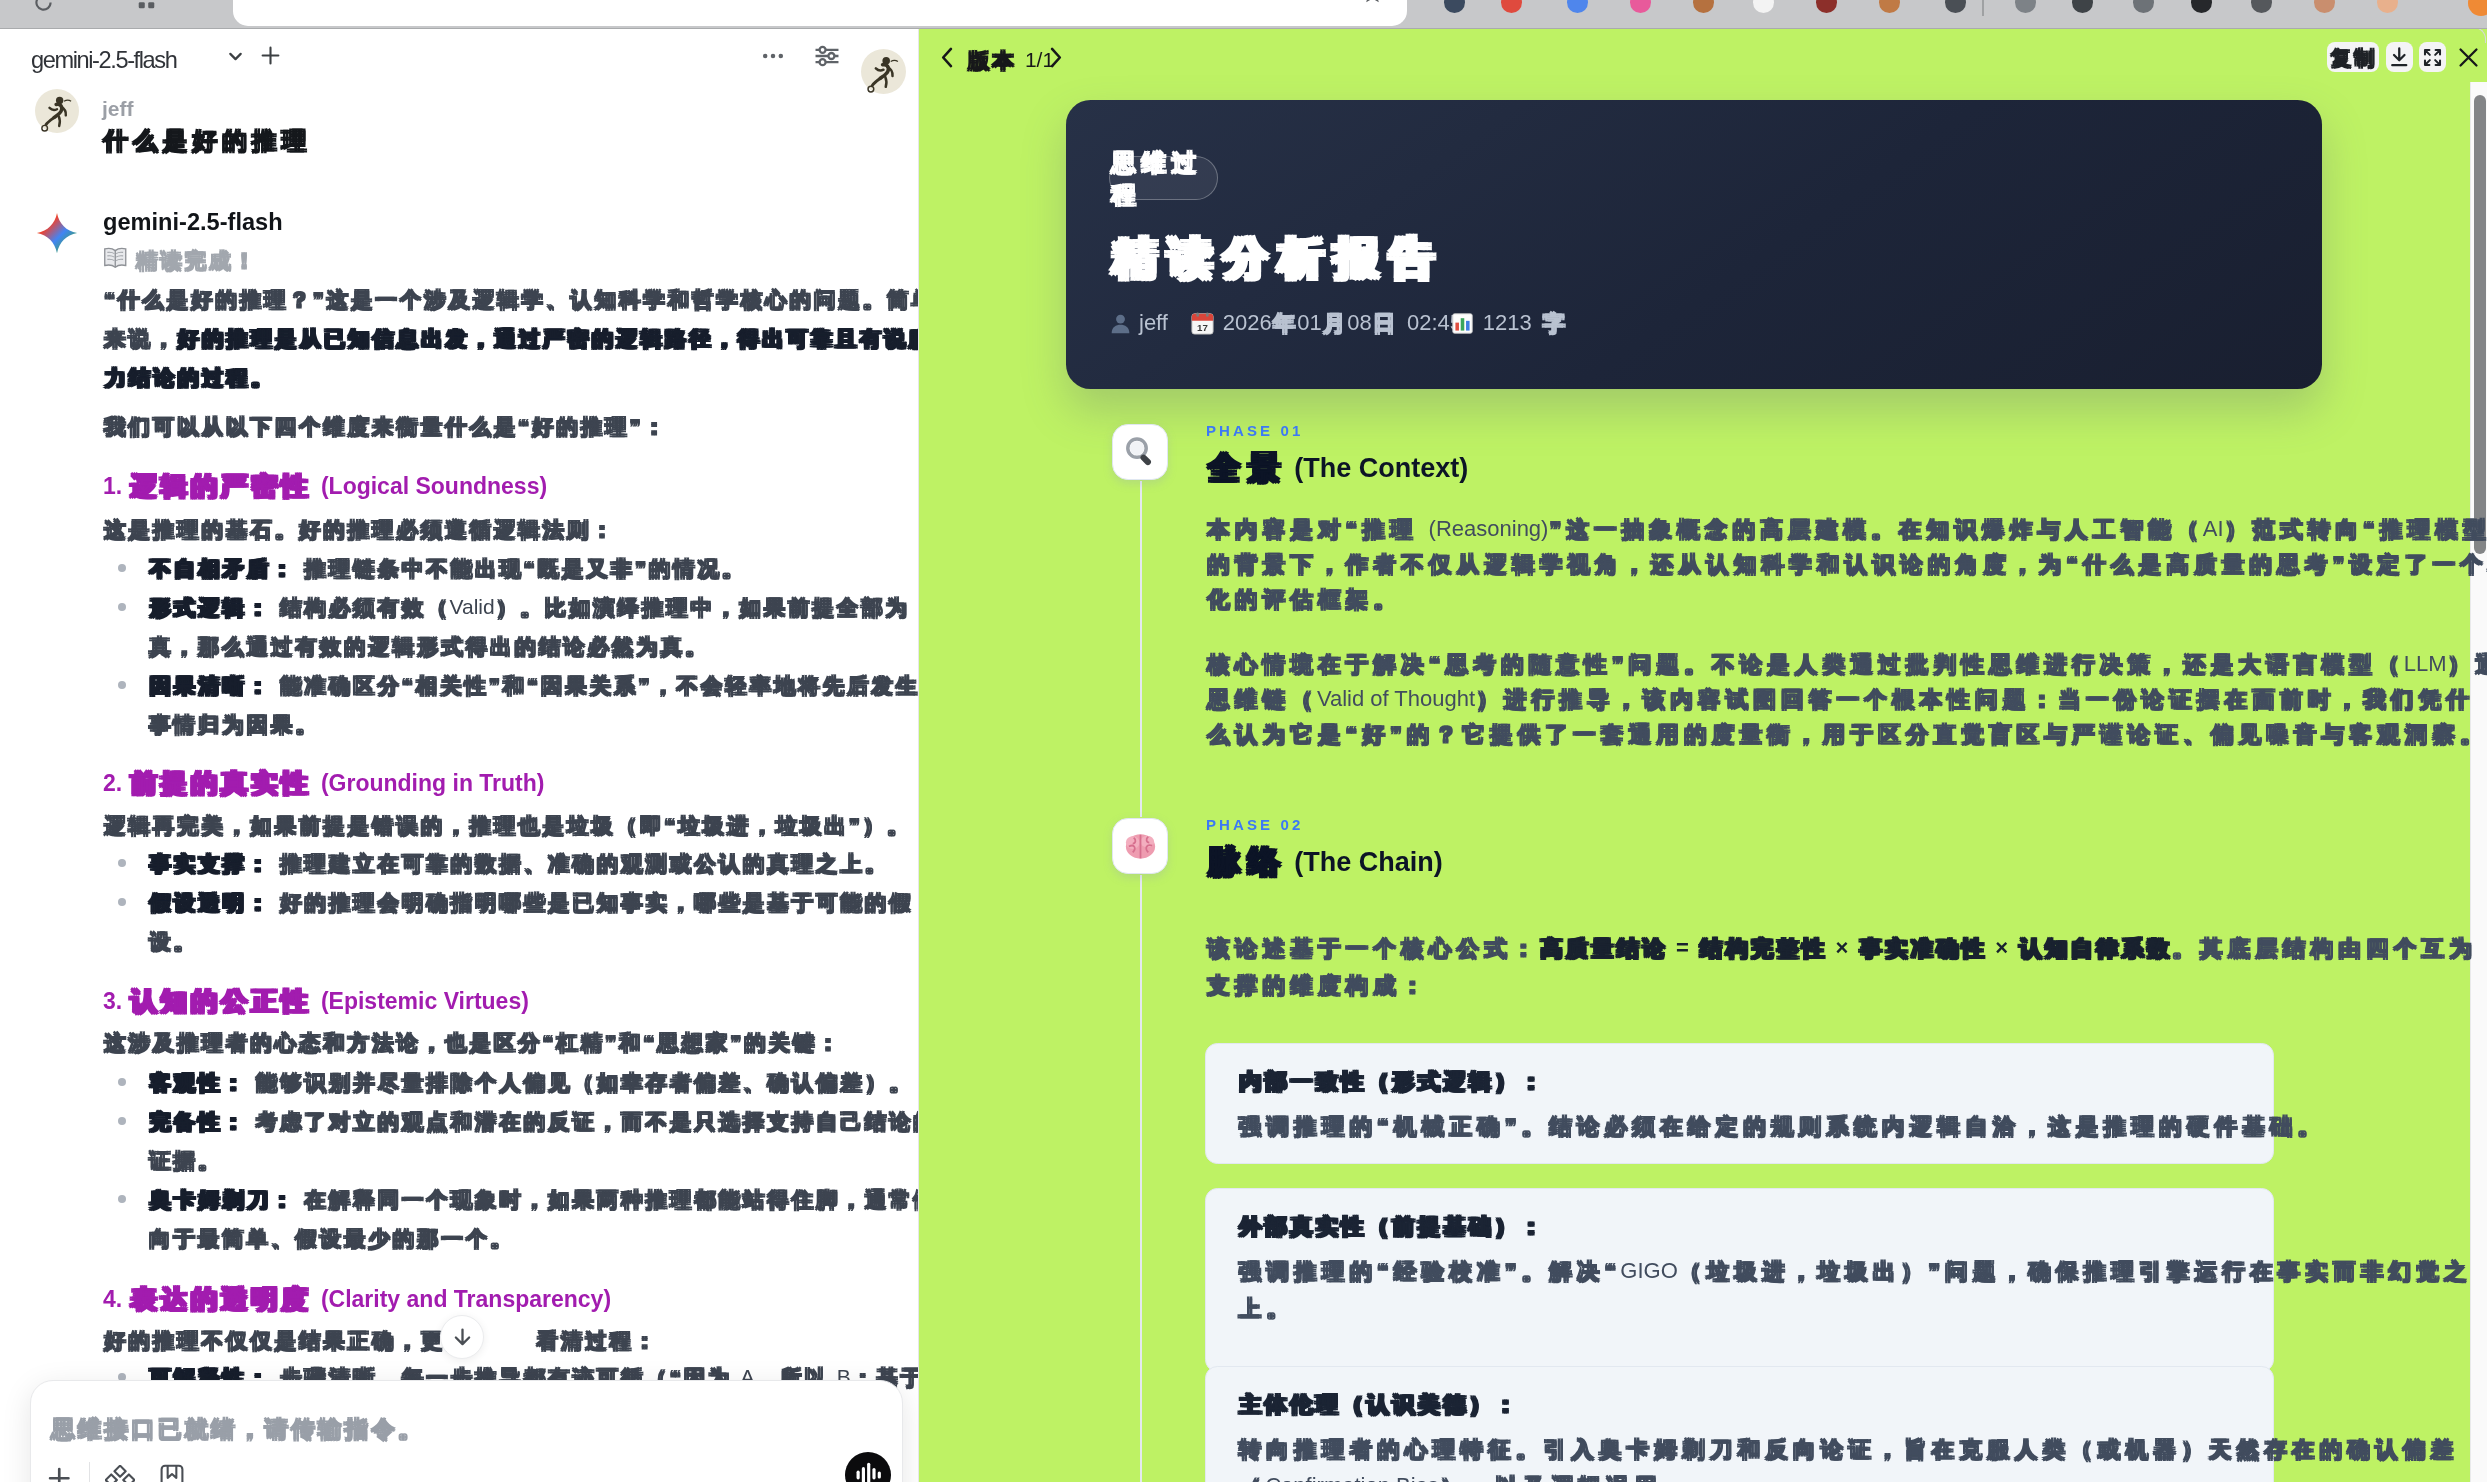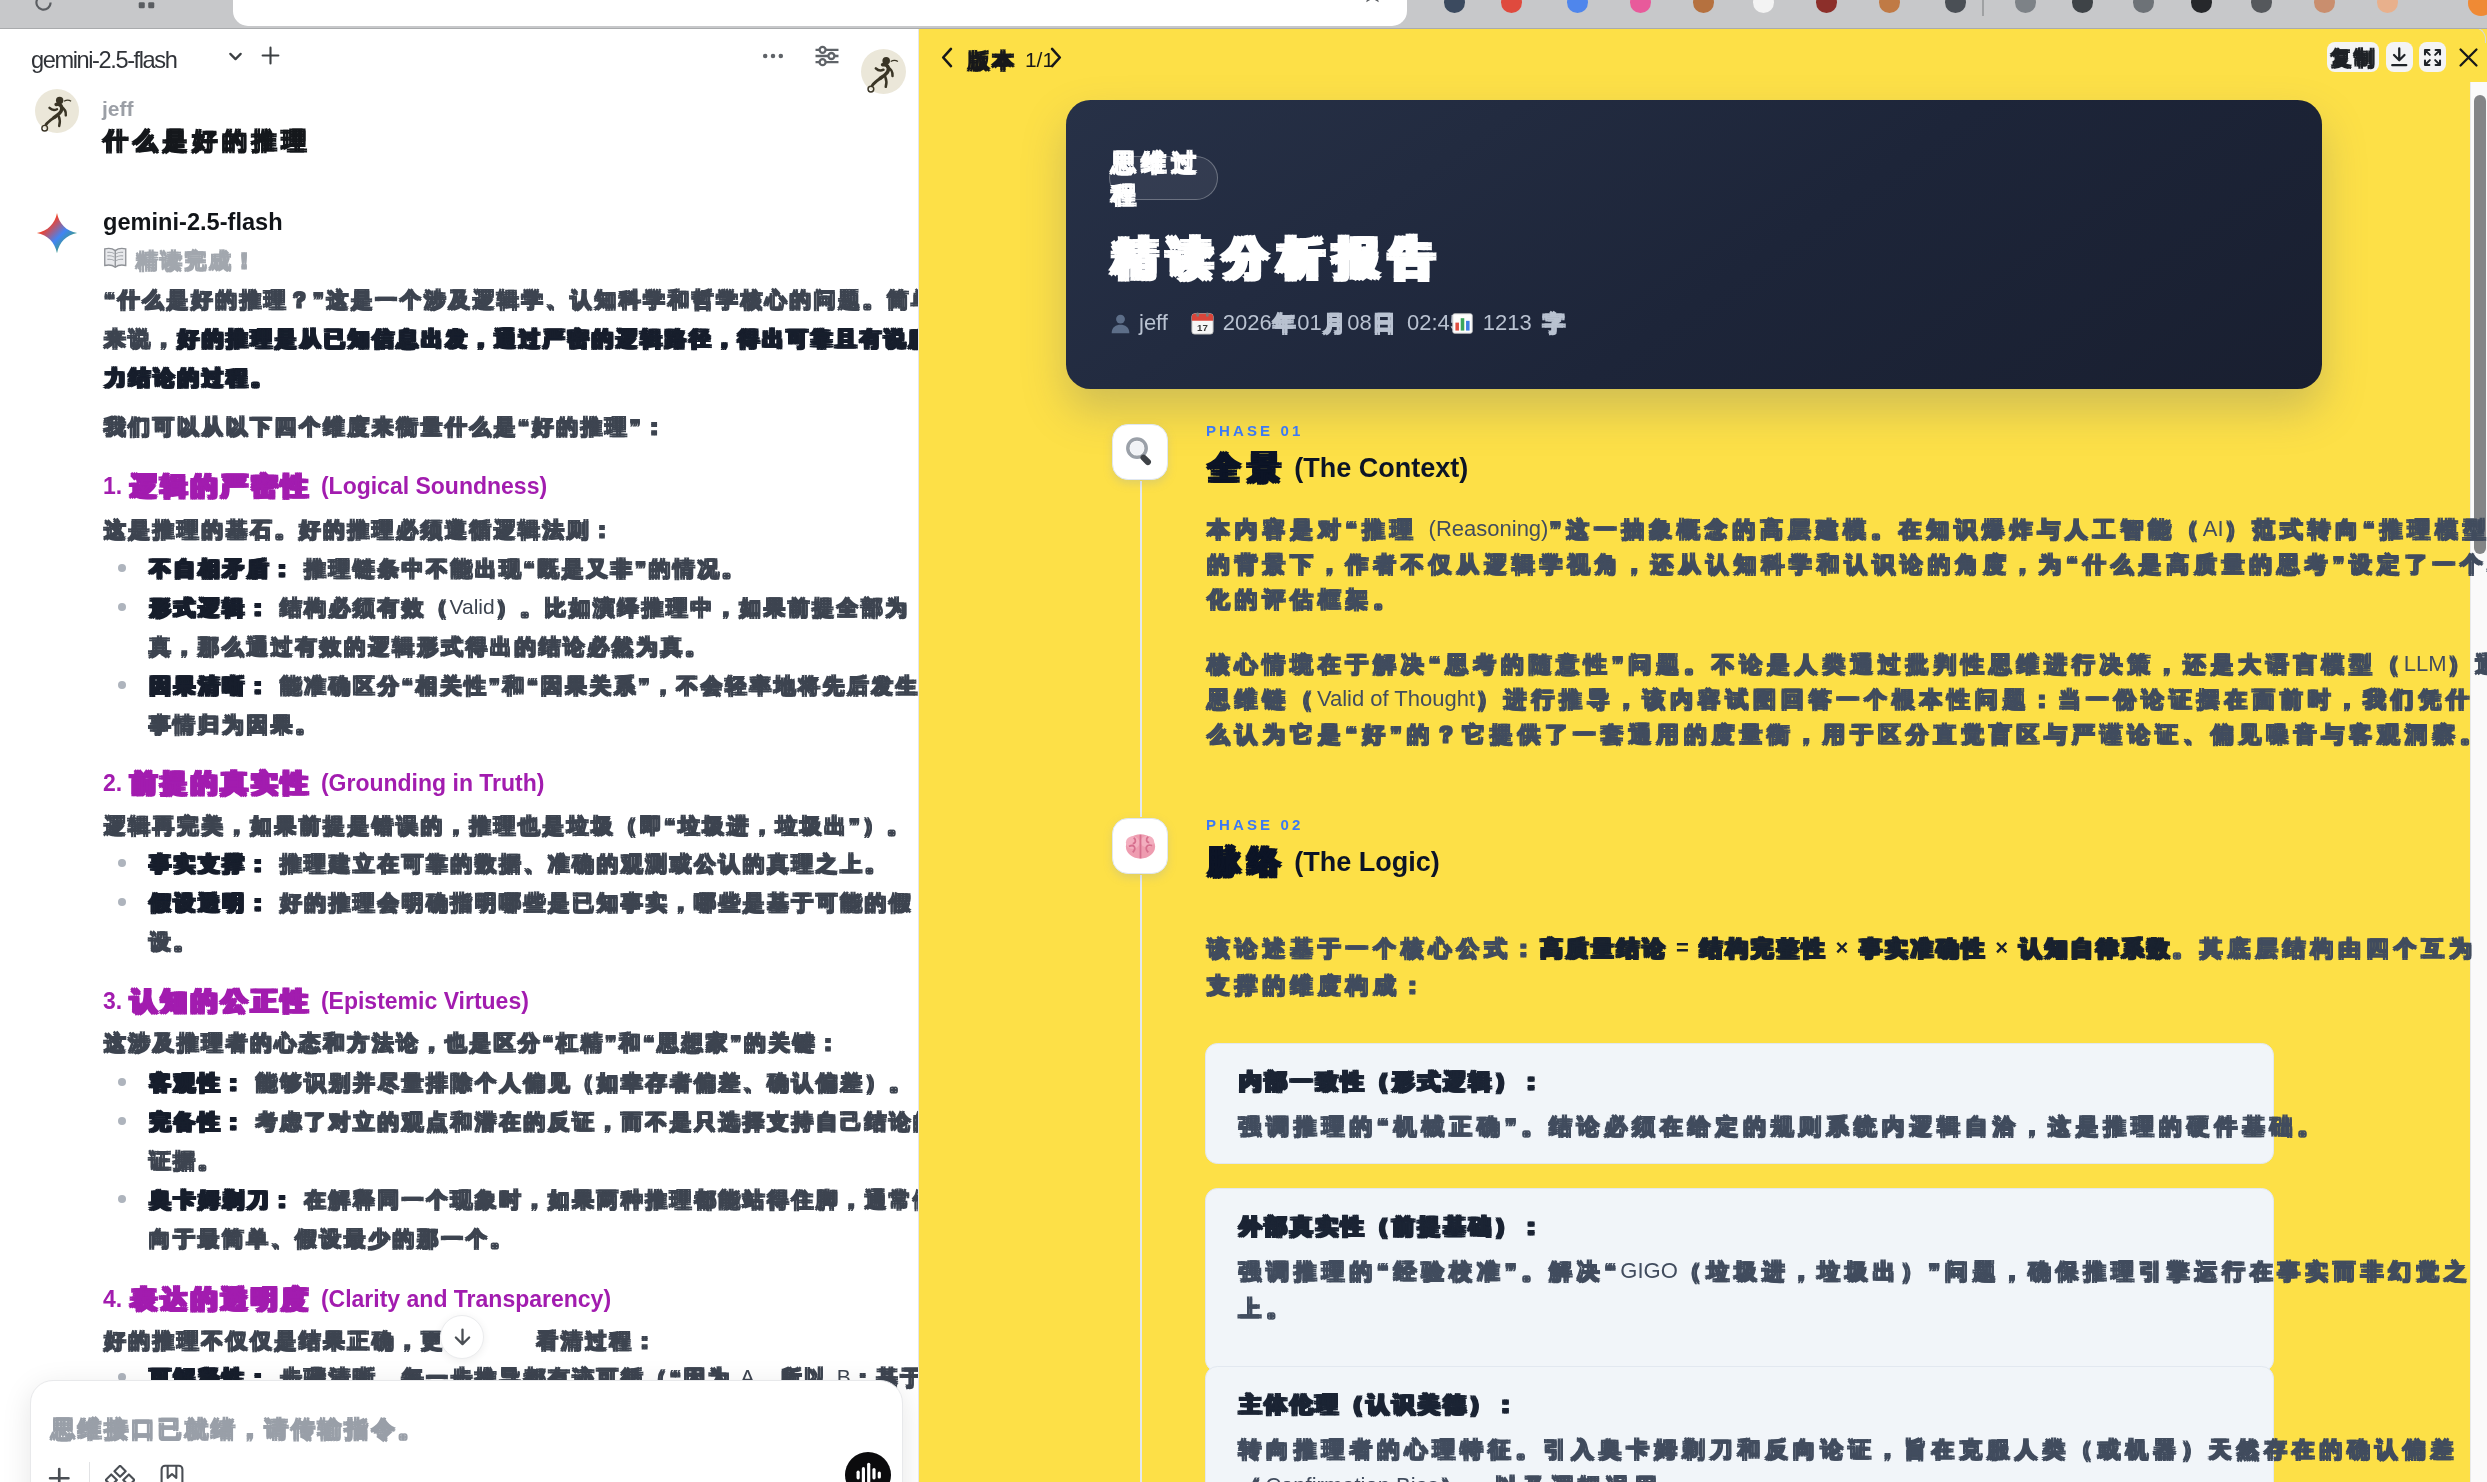--- a/index.html
+++ b/index.html
@@ -11,21 +11,21 @@
 text-shadow:.083em 0 currentColor,.167em 0 currentColor,0 .083em currentColor,.083em .083em currentColor,.167em .083em currentColor}
 .rp.cj,.card.cj,#badge.cj,#dktitle.cjb,.phh .cjb{letter-spacing:.26em}
 i{font-style:normal;font-weight:400;letter-spacing:0;text-shadow:none}
 i.b,b>i{font-weight:700}
 
 #bar{position:absolute;left:0;top:0;width:2487px;height:29px;background:#c7c8ca;border-bottom:0.9px solid #a9abad}
 #pill{position:absolute;left:233px;top:-15.8px;width:1174px;height:42px;background:#fff;border-radius:15px}
 .bico{position:absolute;top:-7.9px;width:21px;height:21px;border-radius:50%}
 
 #left{position:absolute;left:0;top:29px;width:919px;height:1454px;background:#fff;border-right:0.9px solid #e6e7e9;overflow:hidden}
-#right{position:absolute;left:919px;top:29px;width:1568px;height:1454px;background:#fde047;overflow:hidden}
+#right{position:absolute;left:919px;top:29px;width:1568px;height:1454px;background:#bef264;overflow:hidden}
 
 .lh{position:absolute;white-space:nowrap}
 #lh-title{left:31px;top:17.5px;font-size:23.6px;letter-spacing:-1.4px;color:#303338}
 .chat .p24{position:absolute;font-size:21px;line-height:39px;color:#3d4450;white-space:nowrap}
 .chat .p24 b{color:#171e2c}
 .chat h3{position:absolute;font-size:26px;line-height:50px;color:#a21caf;white-space:nowrap;font-weight:700}
 .chat h3 i{font-size:23px}
 .ul{position:absolute;left:45px;font-size:21px;line-height:39px;color:#3d4450;white-space:nowrap}
 .ul b{color:#171e2c}
 .ul .it{position:relative}
@@ -293,21 +293,21 @@
         <ellipse cx="12" cy="16" rx="7" ry="6.5" fill="#f3aebf"></ellipse>
         <ellipse cx="27" cy="15" rx="7" ry="6" fill="#f3aebf"></ellipse>
         <path d="M20 8 V32 M8 20 C14 17 16 22 12 26 M32 19 C26 17 24 22 28 26 M13 11 C16 13 15 17 12 17 M28 10 C25 12 26 16 29 16" stroke="#d76f8e" stroke-width="1.8" fill="none"></path>
       </svg>
     </div>
     <div class="phl" style="top:393px">PHASE 01</div>
     <div class="phh" style="top:420px"><span class="cjb">全景</span> <i class="b">(The Context)</i></div>
     <div class="rp cj" style="top:482px">本内容是对“推理 <i>(Reasoning)</i>”这一抽象概念的高层建模。在知识爆炸与人工智能（<i>AI</i>）范式转向“推理模型”<br>的背景下，作者不仅从逻辑学视角，还从认知科学和认识论的角度，为“什么是高质量的思考”设定了一个标准<br>化的评估框架。</div>
     <div class="rp cj" style="top:617px">核心情境在于解决“思考的随意性”问题。不论是人类通过批判性思维进行决策，还是大语言模型（<i>LLM</i>）通过<br>思维链（<i>Valid of Thought</i>）进行推导，该内容试图回答一个根本性问题：当一份论证摆在面前时，我们凭什<br>么认为它是“好”的？它提供了一套通用的度量衡，用于区分直觉盲区与严谨论证、偏见噪音与客观洞察。</div>
     <div class="phl" style="top:787px">PHASE 02</div>
-    <div class="phh" style="top:814px"><span class="cjb">脉络</span> <i class="b">(The Logic)</i></div>
+    <div class="phh" style="top:814px"><span class="cjb">脉络</span> <i class="b">(The Chain)</i></div>
     <div class="rp cj" style="top:900px;line-height:37px">该论述基于一个核心公式：<b>高质量结论 <i class="b">=</i> 结构完整性 <i class="b">×</i> 事实准确性 <i class="b">×</i> 认知自律系数</b>。其底层结构由四个互为<br>支撑的维度构成：</div>
     <div class="card cj" style="top:1014px;height:121px">
       <div class="t"><b>内部一致性（形式逻辑）：</b></div>
       <div style="margin-top:8.8px">强调推理的“机械正确”。结论必须在给定的规则系统内逻辑自洽，这是推理的硬件基础。</div>
     </div>
     <div class="card cj" style="top:1159px;height:184px">
       <div class="t"><b>外部真实性（前提基础）：</b></div>
       <div style="margin-top:8.8px">强调推理的“经验校准”。解决“<i>GIGO</i>（垃圾进，垃圾出）”问题，确保推理引擎运行在事实而非幻觉之<br>上。</div>
     </div>
     <div class="card cj" style="top:1337px;height:158px">

